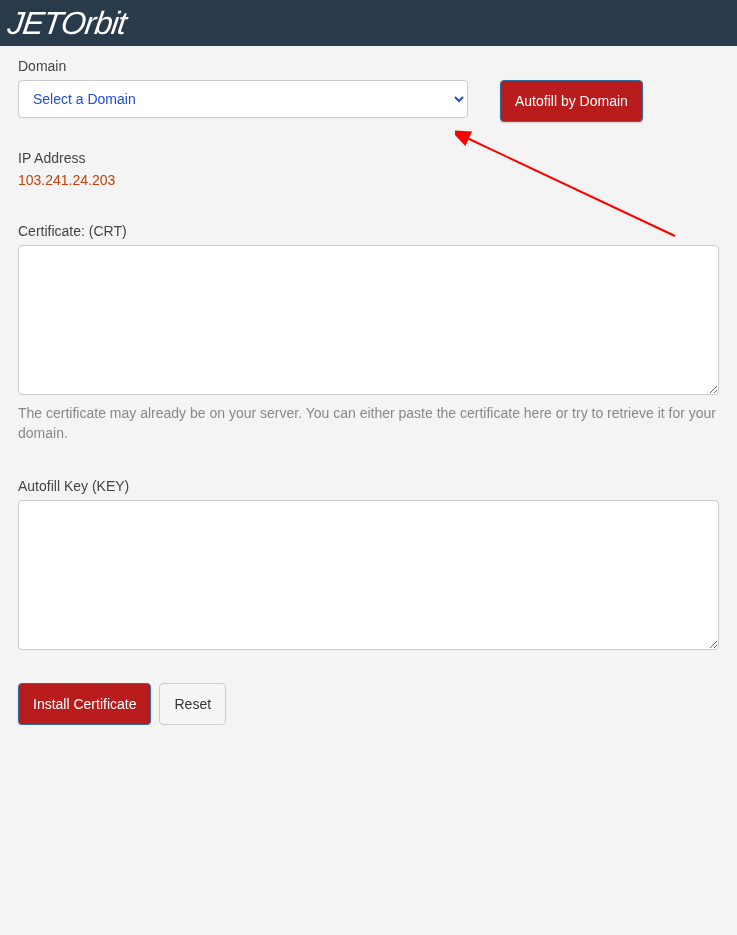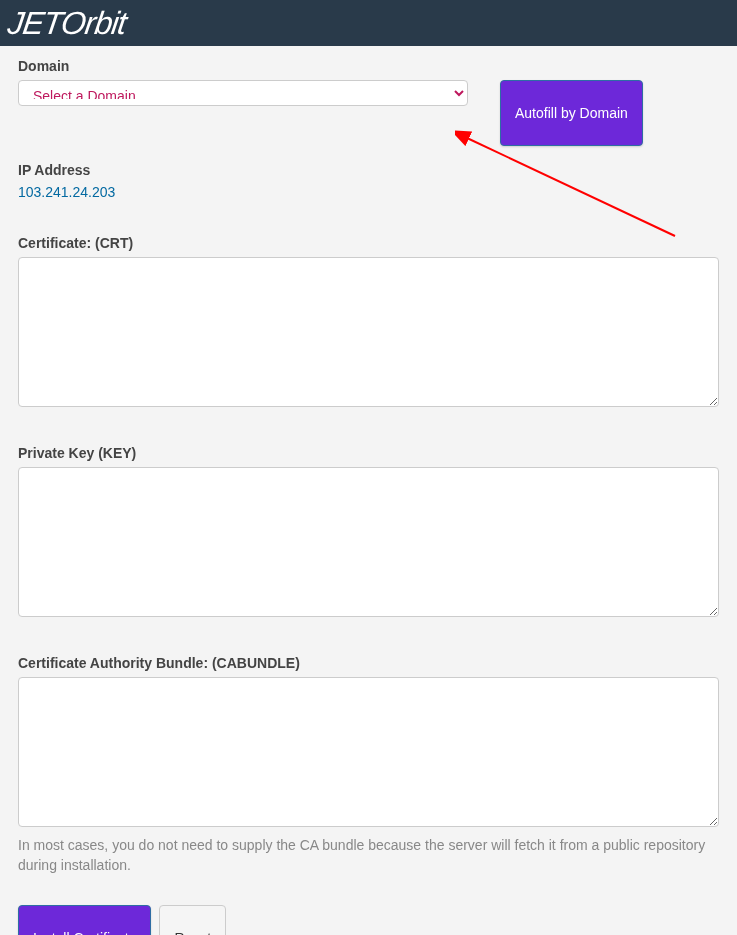--- a/index.html
+++ b/index.html
@@ -2,28 +2,28 @@
 <html><head>
   <meta charset="utf-8">
   <style>
     * { box-sizing: border-box; margin: 0; padding: 0; }
     body { font-family: "Helvetica Neue", Helvetica, Arial, sans-serif; background: #f4f4f4; color: #333; font-size: 14px; }
     .top-bar { background: #293a4a; height: 46px; display: flex; align-items: center; padding: 0 8px; }
     .logo { color: #fff; font-weight: 300; font-size: 32px; letter-spacing: -1px; font-style: italic; font-family: Arial, sans-serif; }
     .logo-text { display: inline-block; transform: skewX(-8deg); }
     .content { padding: 12px 18px 0 18px; background: #f4f4f4; }
     .form-group { margin-bottom: 16px; margin-top: 35px; }
-    .label { font-weight: 700; color: #444; font-size: 14px; margin-bottom: 6px; display: block; }
+    .label { font-weight: 400; color: #444; font-size: 14px; margin-bottom: 6px; display: block; }
     .domain-row { display: flex; align-items: flex-start; gap: 32px; }
     .domain-select-wrap { flex: 0 0 auto; width: 450px; }
-    .select { width: 100%; height: 26px; border: 1px solid #ccc; border-radius: 4px; background: #fff; padding: 6px 10px; color: #be185d; font-size: 14px; appearance: auto; }
-    .btn-primary { background: #6d28d9; border: 1px solid #2e6da4; color: #fff; padding: 24px 14px; border-radius: 4px; font-size: 14px; cursor: pointer; box-shadow: 0 1px 2px rgba(0,0,0,0.15); }
+    .select { width: 100%; height: 38px; border: 1px solid #ccc; border-radius: 4px; background: #fff; padding: 6px 10px; color: #1d4ed8; font-size: 14px; appearance: auto; }
+    .btn-primary { background: #b91c1c; border: 1px solid #2e6da4; color: #fff; padding: 12px 14px; border-radius: 4px; font-size: 14px; cursor: pointer; box-shadow: 0 1px 2px rgba(0,0,0,0.15); }
     .btn-default { background: #f5f5f5; border: 1px solid #ccc; color: #333; padding: 8px 14px; border-radius: 4px; font-size: 14px; cursor: pointer; }
-    .ip-group { margin-top: 16px; margin-bottom: 18px; }
-    .ip-value { color: #0369a1; font-size: 14px; margin-top: 4px; }
+    .ip-group { margin-top: 28px; margin-bottom: 18px; }
+    .ip-value { color: #c2410c; font-size: 14px; margin-top: 4px; }
     .textarea { width: 100%; border: 1px solid #ccc; border-radius: 4px; padding: 8px; font-family: monospace; font-size: 13px; resize: both; background: #fff; }
     .textarea-crt { height: 150px; }
     .textarea-key { height: 150px; }
     .textarea-cab { height: 150px; }
     .help-text { color: #888; font-size: 14px; line-height: 1.4; margin-top: 6px; margin-bottom: 22px; }
     .button-row { display: flex; gap: 8px; margin-top: 30px; padding-bottom: 0; }
     .arrow-svg { position: absolute; top: 80px; left: 455px; pointer-events: none; }
   </style>
 </head>
 <body>
@@ -49,32 +49,28 @@
   </div>
 
   <div class="ip-group">
     <div class="label">IP Address</div>
     <div class="ip-value">103.241.24.203</div>
   </div>
 
   <div class="form-group">
     <label class="label">Certificate: (CRT)</label>
     <textarea class="textarea textarea-crt" style=""></textarea>
+    <div class="help-text">The certificate may already be on your server. You can either paste the certificate here or try to retrieve it for your domain.</div>
   </div>
 
   <div class="form-group">
-    <label class="label">Private Key (KEY)</label>
+    <label class="label">Autofill Key (KEY)</label>
     <textarea class="textarea textarea-key" style=""></textarea>
   </div>
 
-  <div class="form-group">
-    <label class="label">Certificate Authority Bundle: (CABUNDLE)</label>
-    <textarea class="textarea textarea-cab" style=""></textarea>
-    <div class="help-text">In most cases, you do not need to supply the CA bundle because the server will fetch it from a public repository during installation.</div>
-  </div>
 
   <div class="button-row">
     <button class="btn-primary">Install Certificate</button>
     <button class="btn-default">Reset</button>
   </div>
 
   <svg class="arrow-svg" width="230" height="120">
     <defs>
       <marker id="arrowhead" markerWidth="10" markerHeight="8" refX="1" refY="4" orient="auto">
         <polygon points="0 0, 10 4, 0 8" fill="#ff0000"></polygon>

